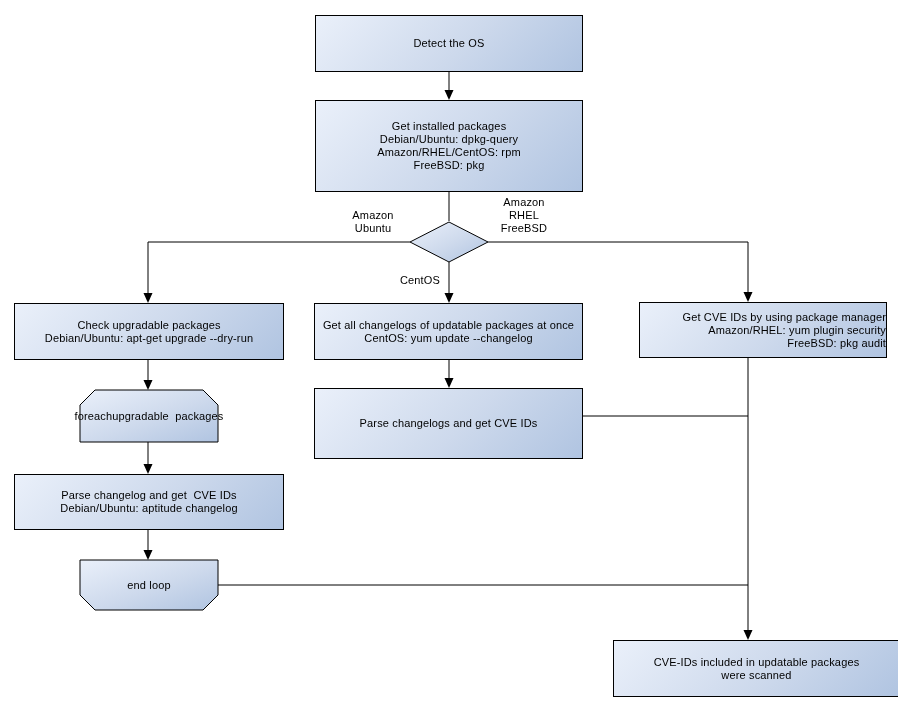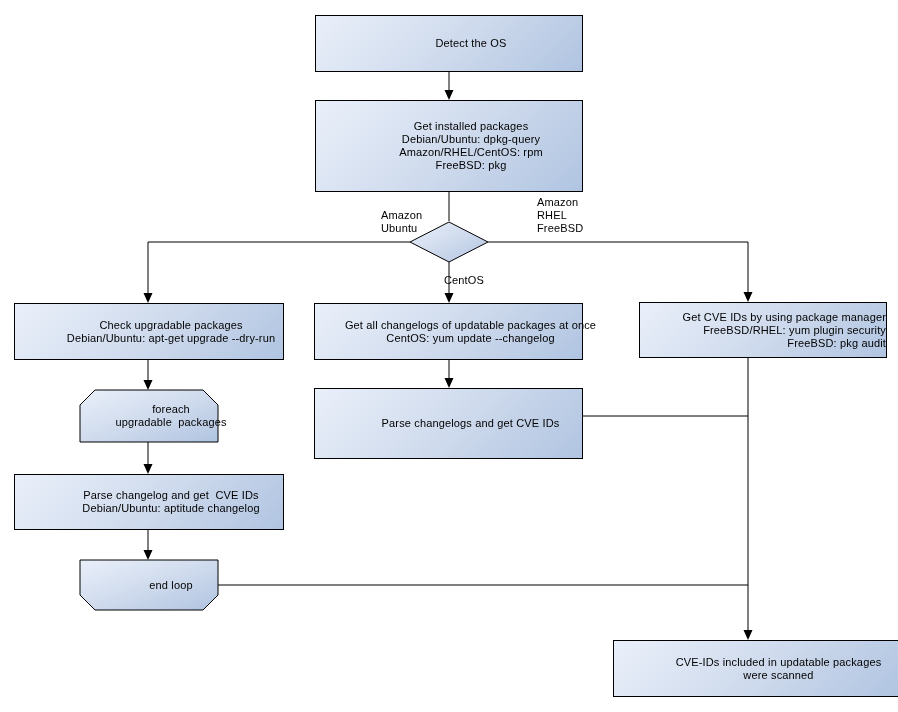--- a/index.html
+++ b/index.html
@@ -11,24 +11,24 @@
   svg.wires{position:absolute;left:0;top:0;}
   .node{
     position:absolute;box-sizing:border-box;
     background:linear-gradient(135deg,#eaf0fa 0%,#cdd9ec 55%,#b0c4e1 100%);
     border:1px solid #000;
     display:flex;flex-direction:column;align-items:center;justify-content:center;
     text-align:center;letter-spacing:0.15px;
   }
   .shape-text{
     position:absolute;box-sizing:border-box;background:transparent;border:none;
-    display:flex;flex-direction:column;align-items:center;justify-content:center;
+    display:flex;flex-direction:row;align-items:center;justify-content:center;
     text-align:center;letter-spacing:0.15px;
   }
-  .nl{white-space:pre;margin-left:44px;}
+  .nl{white-space:pre;}
   .elabel{position:absolute;text-align:center;letter-spacing:0.15px;}
   
   #n-detect   {left:315px;top:15px; width:268px;height:57px;}
   #n-installed{left:315px;top:100px;width:268px;height:92px;}
   #n-check    {left:14px; top:303px;width:270px;height:57px;}
   #n-parseleft{left:14px; top:474px;width:270px;height:56px;}
   #n-getall   {left:314px;top:303px;width:269px;height:57px;}
   #n-parsemid {left:314px;top:388px;width:269px;height:71px;}
   #n-getcve   {left:639px;top:302px;width:248px;height:56px;align-items:flex-end;}
   #n-scanned  {left:613px;top:640px;width:287px;height:57px;}
@@ -110,21 +110,21 @@
     <div class="nl">Get all changelogs of updatable packages at once</div>
     <div class="nl">CentOS: yum update --changelog</div>
   </div>
 
   <div class="node" id="n-parsemid">
     <div class="nl">Parse changelogs and get CVE IDs</div>
   </div>
 
   <div class="node" id="n-getcve">
     <div class="nl">Get CVE IDs by using package manager</div>
-    <div class="nl">FreeBSD/RHEL: yum plugin security</div>
+    <div class="nl">Amazon/RHEL: yum plugin security</div>
     <div class="nl">FreeBSD: pkg audit</div>
   </div>
 
   <div class="node" id="n-scanned">
     <div class="nl">CVE-IDs included in updatable packages</div>
     <div class="nl">were scanned</div>
   </div>
 
   <div class="shape-text" id="t-foreach">
     <div class="nl">foreach</div>

